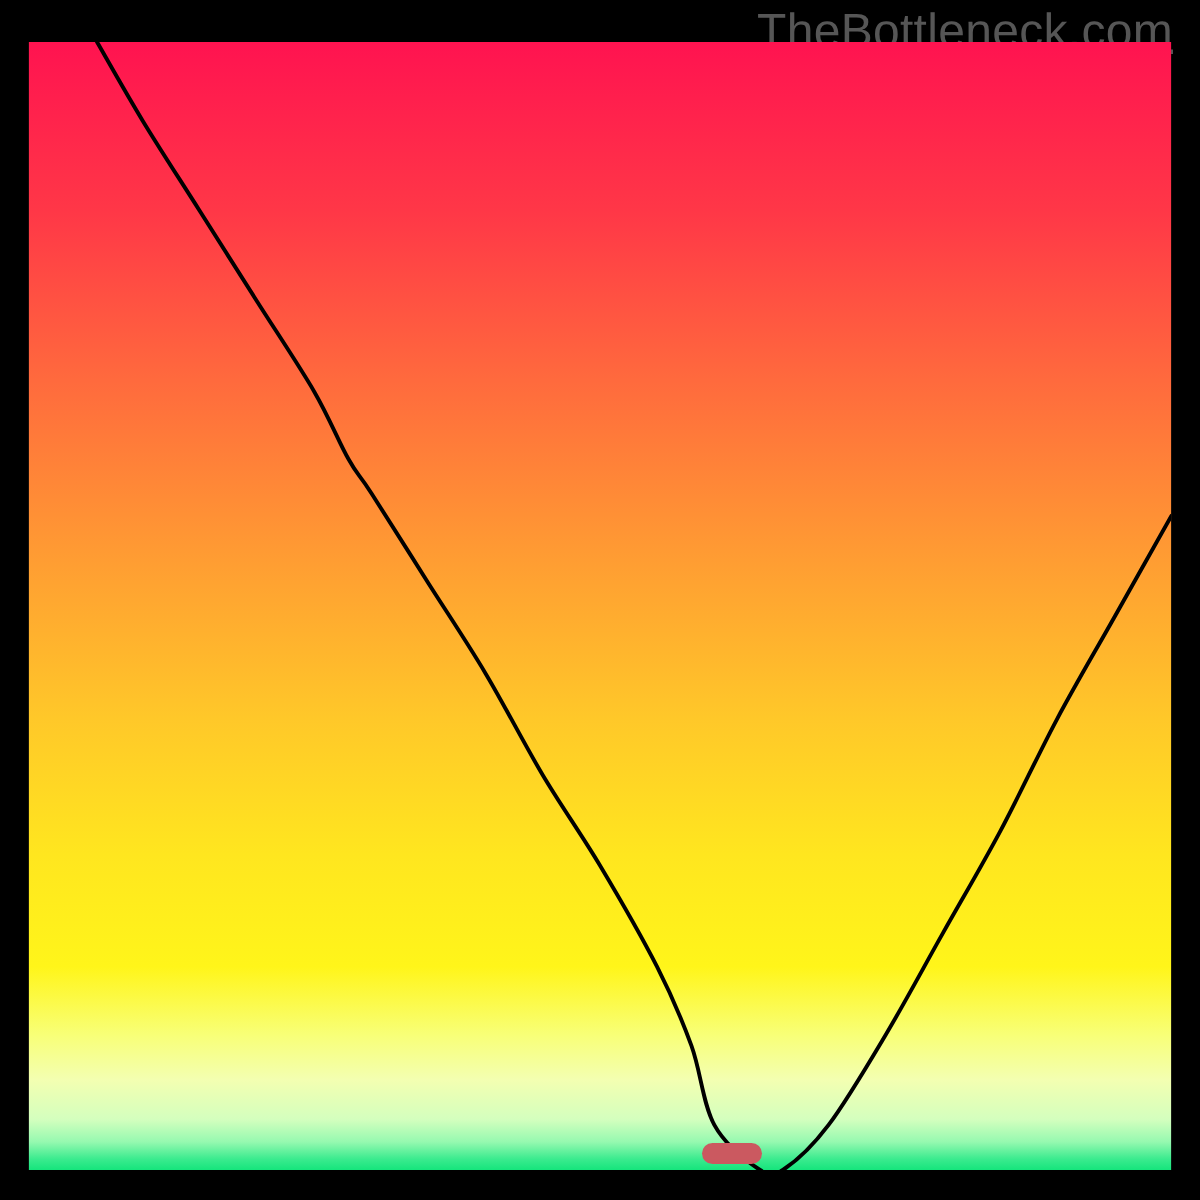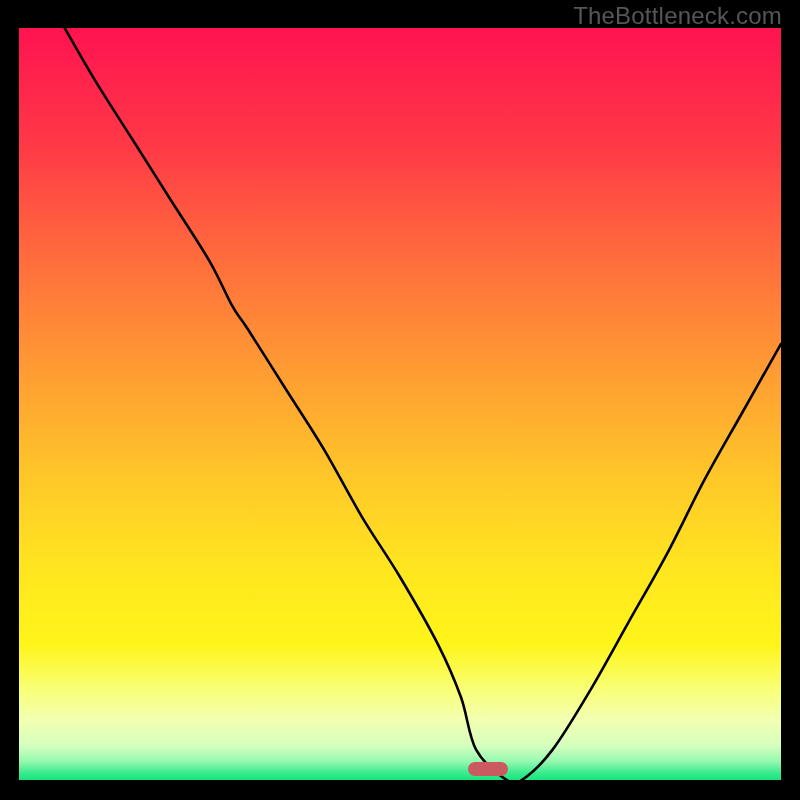--- a/index.html
+++ b/index.html
@@ -14,24 +14,25 @@
     position: relative;
     width: 800px;
     height: 800px;
     background: #000;
   }
   .watermark {
     position: absolute;
     top: 2px;
     right: 18px;
     font-family: Arial, Helvetica, sans-serif;
-    font-size: 24px;
+    font-size: 32px;
     font-weight: 500;
     color: #565656;
     letter-spacing: 0.2px;
+    text-decoration: underline;
   }
   .plot-area {
     position: absolute;
     left: 19px;
     top: 28px;
     width: 762px;
     height: 752px;
     overflow: hidden;
   }
   .gradient {

